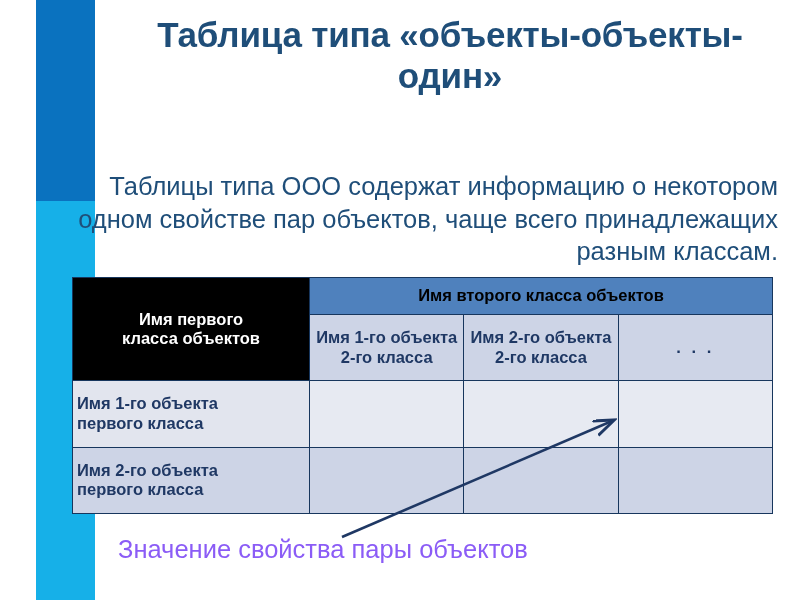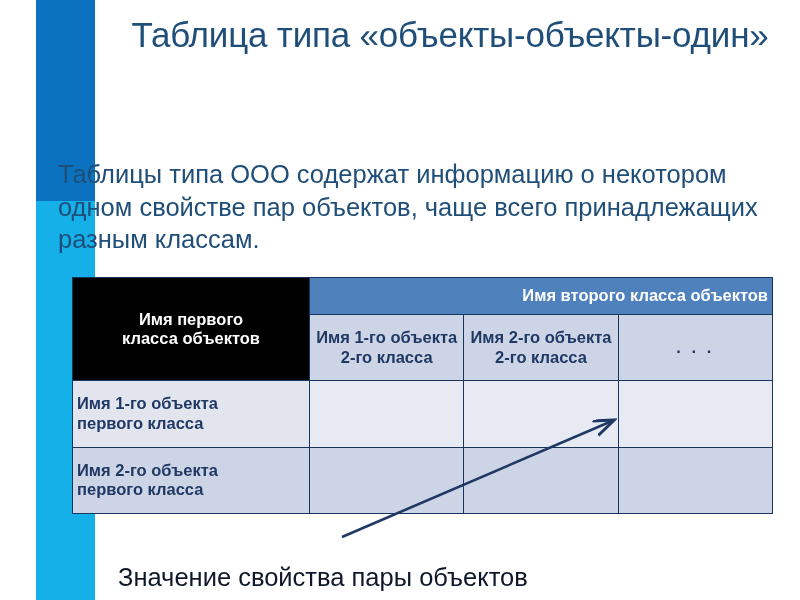--- a/index.html
+++ b/index.html
@@ -44,36 +44,36 @@
   }
 
   
   .title {
     position: absolute;
     left: 108px;
     top: 14px;
     width: 684px;
     text-align: center;
     font-size: 35px;
-    font-weight: normal;
+    font-weight: bold;
     line-height: 1.18;
     color: #1F4E79;
     letter-spacing: -0.2px;
   }
 
   
   .body-text {
     position: absolute;
     left: 58px;
-    top: 158px;
+    top: 170px;
     width: 720px;
     font-size: 25.5px;
     line-height: 1.28;
     color: #1F4E79;
-    text-align: left;
+    text-align: right;
     white-space: pre-line;
   }
 
   
   .tbl-wrap {
     position: absolute;
     left: 72px;
     top: 277px;
     width: 701px;
     height: 237px;
@@ -94,22 +94,22 @@
     line-height: 1.18;
   }
   .c-corner {
     background: #4F81BD;
     color: #ffffff;
     text-align: center;
     white-space: pre-line;
   }
   .c-span-head {
     background: #4F81BD;
-    color: #ffffff;
-    text-align: right;
+    color: #000000;
+    text-align: center;
   }
   .c-subhead {
     background: #CDD4E6;
     color: #1F3864;
     text-align: center;
     white-space: pre-line;
   }
   .c-subhead-dots {
     background: #CDD4E6;
     color: #1F3864;
@@ -198,15 +198,15 @@
 
   <svg class="arrow-layer" viewBox="0 0 800 600">
     <defs>
       <marker id="arrowhead" markerWidth="9" markerHeight="9" refX="7" refY="3" orient="auto" markerUnits="strokeWidth">
         <path d="M0,0 L8,3 L0,6" fill="none" stroke="#1F3864" stroke-width="1.1"></path>
       </marker>
     </defs>
     <line id="ann-arrow" x1="342" y1="537" x2="612" y2="421" stroke="#1F3864" stroke-width="2.6" marker-end="url(#arrowhead)"></line>
   </svg>
 
-  <div class="caption" style="color: #0f172a; margin-top: 28px;">Значение свойства пары объектов</div>
+  <div class="caption" style="color: #8b5cf6;">Значение свойства пары объектов</div>
 
 </div>
 
 </body></html>

